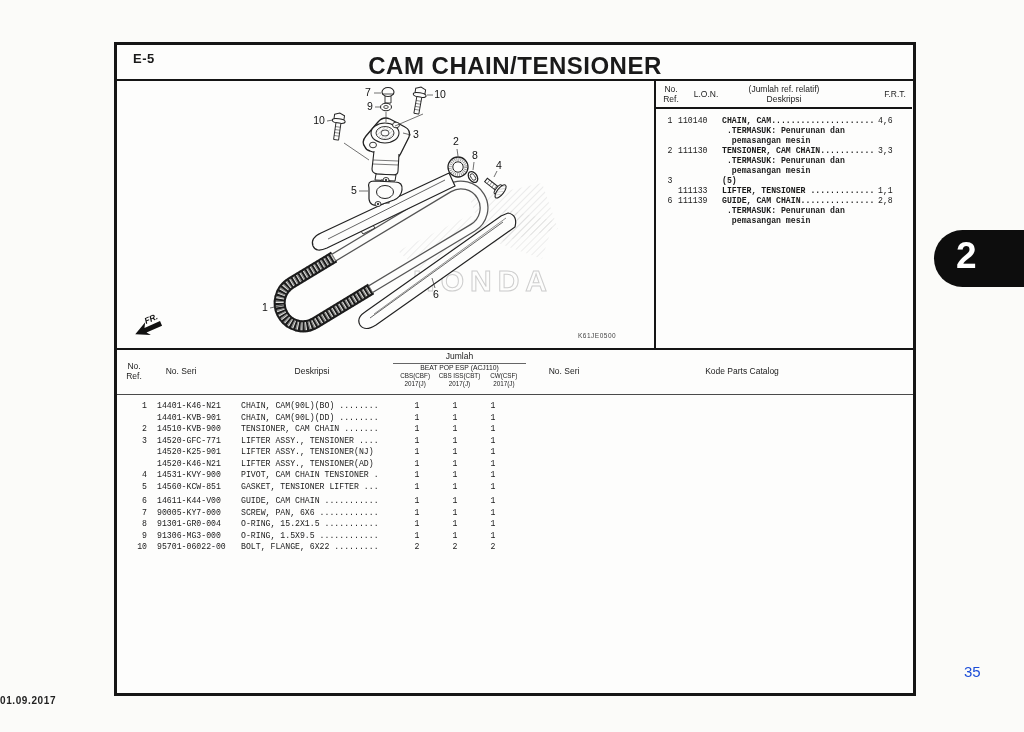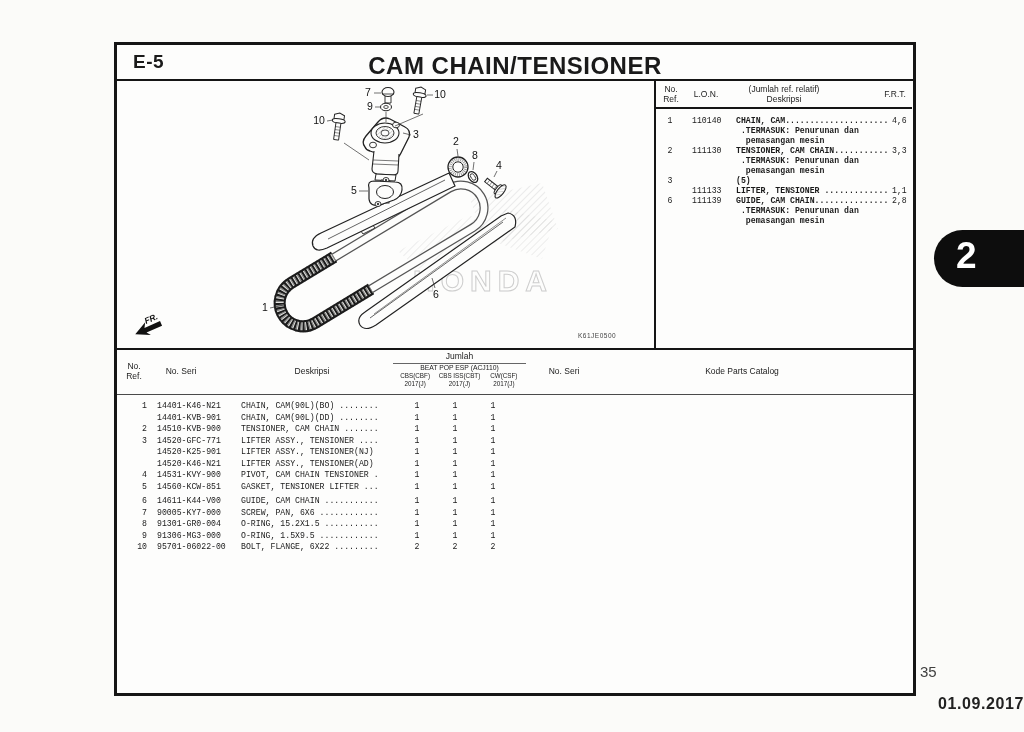--- a/index.html
+++ b/index.html
@@ -1,33 +1,33 @@
 <!DOCTYPE html>
 <html><head>
 <meta charset="utf-8">
 <style>
   html,body{margin:0;padding:0;}
   body{width:1024px;height:732px;background:#fbfbf9;font-family:"Liberation Sans",sans-serif;color:#1a1a1a;position:relative;overflow:hidden;}
   .frame{position:absolute;left:114px;top:42px;width:796px;height:648px;border:3px solid #151515;background:#fdfdfc;}
   
   .header-band{position:absolute;left:0;top:0;right:0;height:34px;border-bottom:2px solid #151515;}
-  .section-code{position:absolute;left:16px;top:6px;font-size:19px;font-weight:bold;letter-spacing:.5px;}
+  .section-code{position:absolute;left:16px;top:6px;font-size:13px;font-weight:bold;letter-spacing:.5px;}
   .page-title{position:absolute;left:0;right:0;top:7px;text-align:center;font-size:24px;font-weight:bold;letter-spacing:.5px;}
   
   .ref-panel{position:absolute;left:537px;top:36px;width:256px;height:267px;border-left:2px solid #151515;}
   .ref-head{position:absolute;left:0;top:0;right:0;height:26px;border-bottom:2px solid #151515;font-size:8.5px;color:#222;}
   .rh{position:absolute;text-align:center;line-height:10px;}
   .rh-noref{left:2px;top:3px;width:26px;}
   .rh-lon{left:28px;top:8px;width:44px;}
   .rh-desc{left:72px;top:3px;width:112px;}
   .rh-frt{left:222px;top:8px;width:34px;}
   .ref-body{position:absolute;left:0;top:28px;right:0;bottom:0;padding-top:7px;font-family:"Liberation Mono",monospace;font-size:8.2px;line-height:10px;white-space:pre;}
   .mrow{display:flex;}
   .mrow .c-ref{width:16px;margin-left:6px;text-align:center;flex:none;}
-  .mrow .c-lon{width:44px;margin-left:14px;flex:none;}
+  .mrow .c-lon{width:44px;margin-left:0;flex:none;}
   .mrow .c-desc{width:156px;flex:none;font-weight:bold;}
   .mrow .c-frt{width:28px;flex:none;}
   
   .mid-divider{position:absolute;left:0;top:303px;width:100%;border-top:2px solid #151515;}
   
   .parts-head{position:absolute;left:0;top:305px;right:0;height:44px;border-bottom:1px solid #4a4a4a;font-size:8.5px;color:#222;}
   .ph{position:absolute;text-align:center;line-height:10px;}
   .ph-noref{left:4px;top:11px;width:26px;}
   .ph-nopart{left:24px;top:16px;width:80px;}
   .ph-desc{left:155px;top:16px;width:80px;}
@@ -44,22 +44,22 @@
   .prow .c-pref{width:30px;text-align:right;flex:none;}
   .prow .c-part{width:84px;margin-left:10px;flex:none;}
   .prow .c-pdesc{width:157px;flex:none;}
   .prow .c-qty{width:38px;text-align:center;flex:none;}
   .spacer-row{height:3px;}
   
   .diagram{position:absolute;left:1px;top:36px;width:537px;height:269px;}
   
   .chapter-tab{position:absolute;left:934px;top:230px;width:90px;height:57px;background:#0d0d0d;border-radius:29px 0 0 29px;}
   .chapter-tab span{position:absolute;left:22px;top:5px;color:#fff;font-size:37px;font-weight:bold;font-family:"Liberation Sans",sans-serif;}
-  .page-num{position:absolute;left:920px;top:663px;font-size:15px;color:#404040;}
-  .footer-date{position:absolute;left:0;right:0;top:695px;text-align:right;font-size:16px;font-weight:bold;letter-spacing:.6px;color:#222;}
+  .page-num{position:absolute;left:964px;top:663px;font-size:15px;color:#1d4ed8;}
+  .footer-date{position:absolute;left:0;right:0;top:695px;text-align:left;font-size:10px;font-weight:bold;letter-spacing:.6px;color:#222;}
 </style>
 </head>
 <body>
 
 <div class="frame">
 
   <div class="header-band">
     <span class="section-code">E-5</span>
     <div class="page-title">CAM CHAIN/TENSIONER</div>
   </div>

